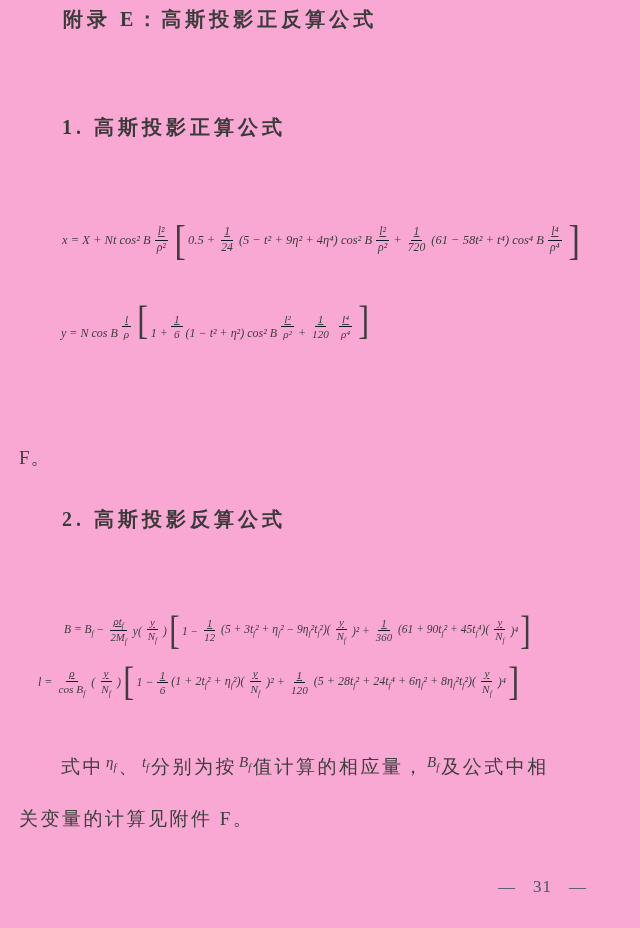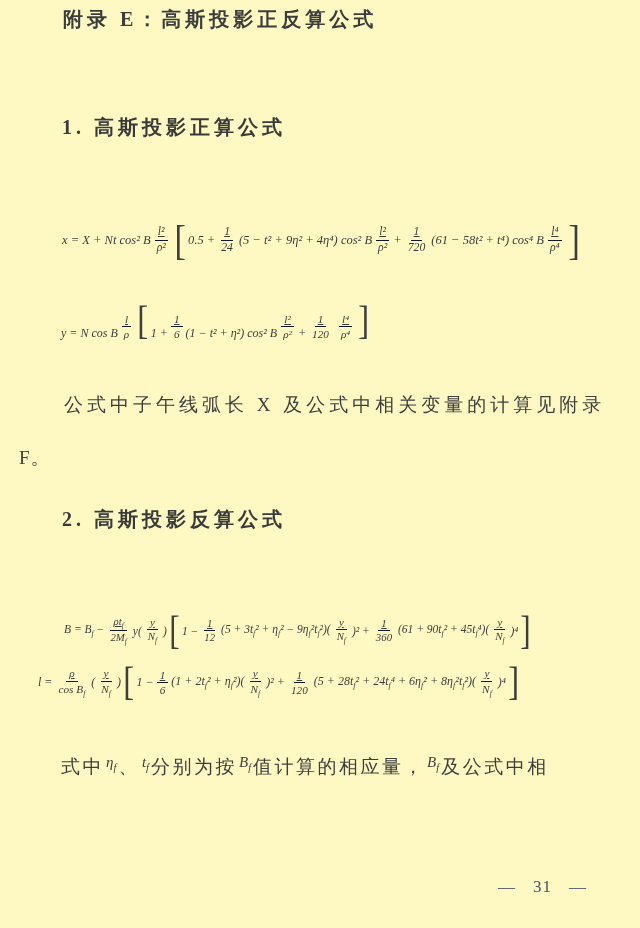--- a/index.html
+++ b/index.html
@@ -3,21 +3,21 @@
 <meta charset="utf-8">
 <style>
   html,body{margin:0;padding:0;}
   body{
     width:640px;height:928px;
     background:#fbfbf9;
     font-family:"Liberation Serif",serif;
     color:#3b3b3b;
     overflow:hidden;
   }
-  .page{position:relative;width:640px;height:928px;background:#fef9c3;}
+  .page{position:relative;width:640px;height:928px;background:#f9a8d4;}
   .abs{position:absolute;}
 
   .title{
     left:63px;top:6px;
     font-size:20px;font-weight:bold;letter-spacing:4px;
     color:#3c3c3c;white-space:nowrap;
   }
   .heading{
     font-size:20px;font-weight:bold;letter-spacing:4px;
     color:#3a3a3a;white-space:nowrap;
@@ -135,21 +135,20 @@
         <span class="num">1</span>
         <span class="den">120</span>
       </span>
       <span class="frac">
         <span class="num">l⁴</span>
         <span class="den">ρ⁴</span>
       </span>
       <span class="brk">]</span>
     </div>
 
-  <div class="para abs" id="p1l1">公式中子午线弧长 X 及公式中相关变量的计算见附录</div>
   <div class="para abs" id="p1l2">F。</div>
 
   <div class="heading abs h2pos">2. 高斯投影反算公式</div>
 
   <div class="formula abs" id="f3">
       <span class="mt">B = B<sub>f</sub> − </span>
       <span class="frac">
         <span class="num">ρt<sub>f</sub></span>
         <span class="den">2M<sub>f</sub></span>
       </span>
@@ -214,20 +213,21 @@
       <span class="mt">(5 + 28t<sub>f</sub>² + 24t<sub>f</sub>⁴ + 6η<sub>f</sub>² + 8η<sub>f</sub>²t<sub>f</sub>²)(</span>
       <span class="frac">
         <span class="num">y</span>
         <span class="den">N<sub>f</sub></span>
       </span>
       <span class="mt">)⁴</span>
       <span class="brk">]</span>
     </div>
 
   <div class="para abs" id="p2l1">式中<i class="mv">η<sub>f</sub></i>、<i class="mv">t<sub>f</sub></i>分别为按<i class="mv">B<sub>f</sub></i>值计算的相应量，<i class="mv">B<sub>f</sub></i>及公式中相</div>
+  <div class="para abs" id="p2l2">关变量的计算见附件 F。</div>
 
   <div class="pagenum abs">
     <span>—</span>
     <span>31</span>
     <span>—</span>
   </div>
 
 </div>
 
 </body></html>

